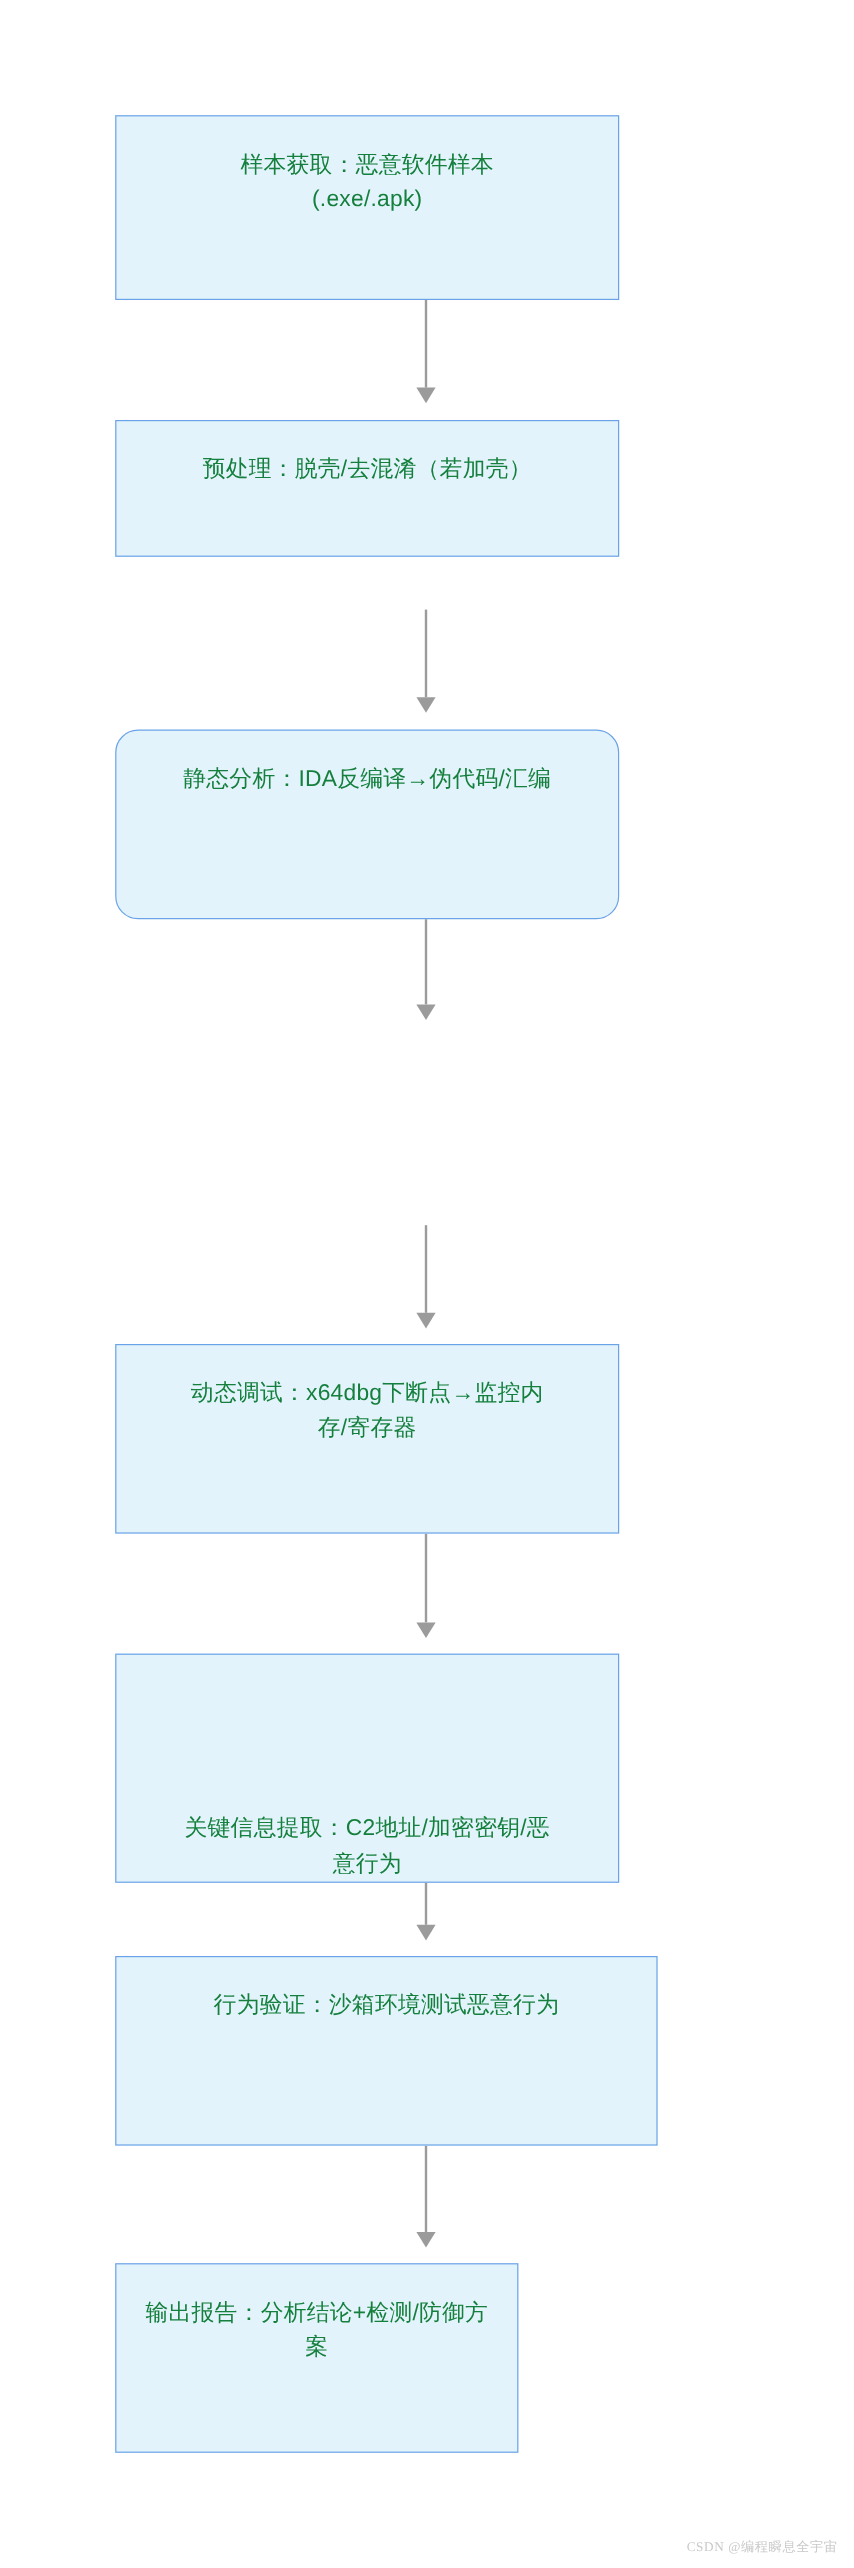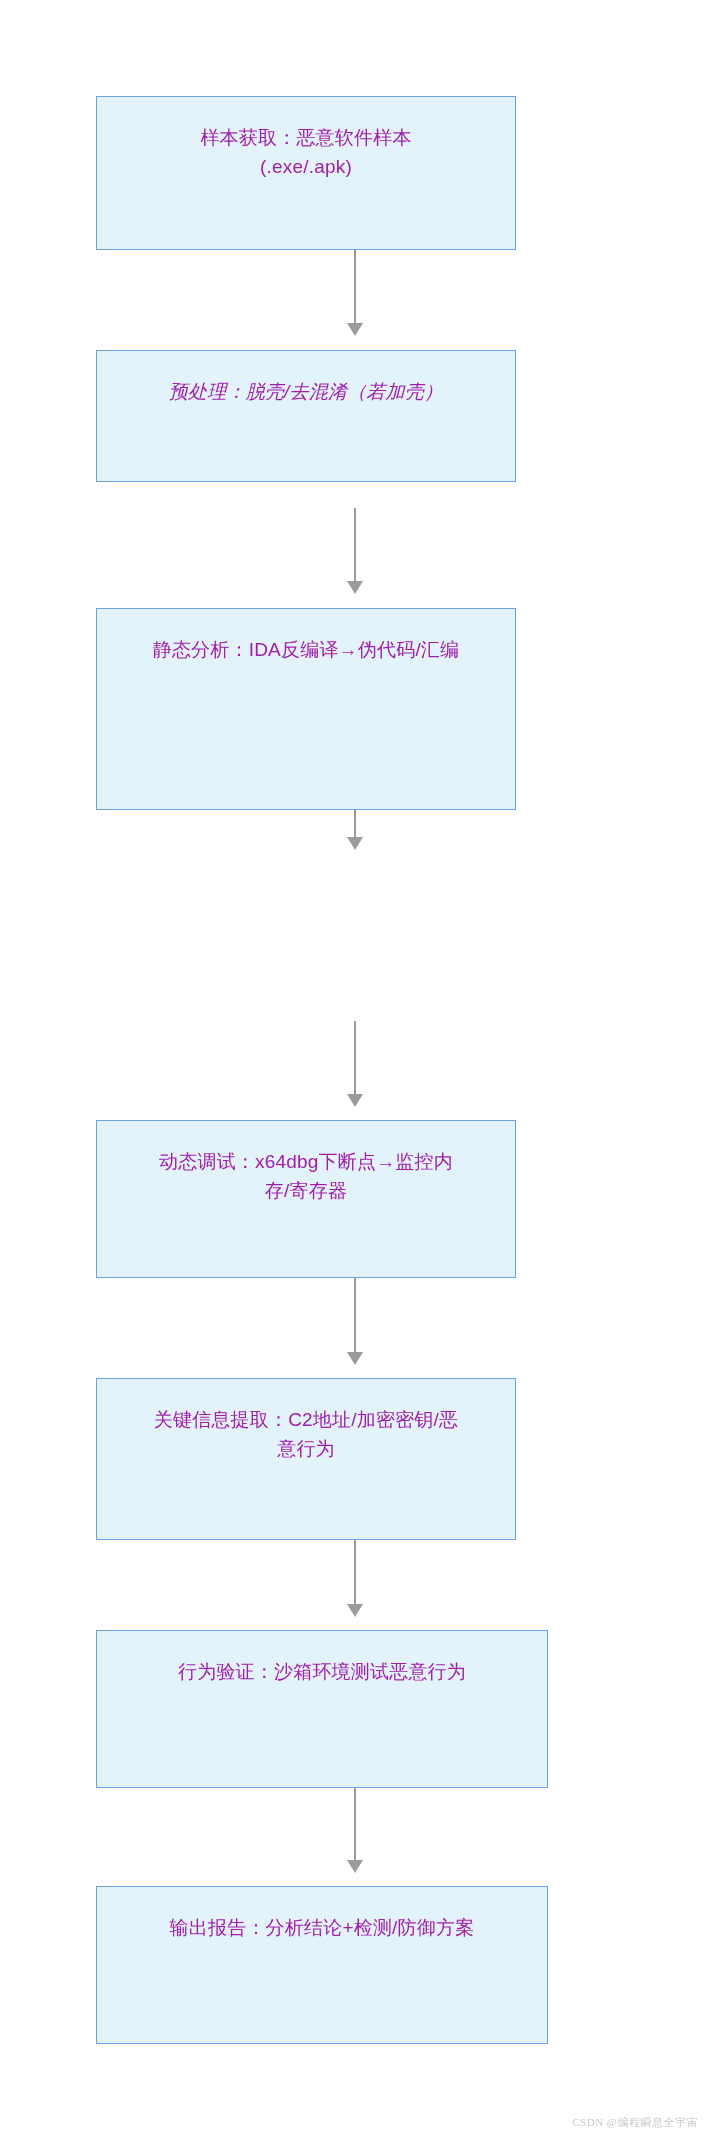--- a/index.html
+++ b/index.html
@@ -33,21 +33,21 @@
     justify-content: center;
     padding-top: 26px;
   }
 
   .node-label {
     display: block;
     width: 86%;
     text-align: center;
     font-size: 19px;
     line-height: 1.55;
-    color: #a21caf;
+    color: #15803d;
     font-family: "Liberation Sans", "DejaVu Sans", sans-serif;
     white-space: pre-line;
     letter-spacing: 0.2px;
   }
 
   .edge {
     position: absolute;
     width: 2px;
     background: #9b9b9b;
     left: 354px;
@@ -89,34 +89,34 @@
     <div class="edge" style="top: 1278px; height: 74px;"></div>
     <div class="edge-head" style="top: 1352px;"></div>
     <div class="edge" style="top: 1536px; height: 68px;"></div>
     <div class="edge-head" style="top: 1604px;"></div>
     <div class="edge" style="top: 1788px; height: 72px;"></div>
     <div class="edge-head" style="top: 1860px;"></div>
     <div class="node" style="left: 96px; top: 96px; width: 420px; height: 154px;">
       <span class="node-label">样本获取：恶意软件样本
 (.exe/.apk)</span>
     </div>
-    <div class="node" style="left: 96px; top: 350px; width: 420px; height: 132px; font-style: italic;">
+    <div class="node" style="left: 96px; top: 350px; width: 420px; height: 114px;">
       <span class="node-label">预处理：脱壳/去混淆（若加壳）</span>
     </div>
-    <div class="node" style="left: 96px; top: 608px; width: 420px; height: 202px;">
+    <div class="node" style="left: 96px; top: 608px; width: 420px; height: 158px; border-radius: 19px;">
       <span class="node-label">静态分析：IDA反编译→伪代码/汇编</span>
     </div>
     <div class="node" style="left: 96px; top: 1120px; width: 420px; height: 158px;">
       <span class="node-label">动态调试：x64dbg下断点→监控内
 存/寄存器</span>
     </div>
-    <div class="node" style="left: 96px; top: 1378px; width: 420px; height: 162px;">
+    <div class="node" style="left: 96px; top: 1378px; width: 420px; height: 191px; align-items: flex-end;">
       <span class="node-label">关键信息提取：C2地址/加密密钥/恶
 意行为</span>
     </div>
     <div class="node" style="left: 96px; top: 1630px; width: 452px; height: 158px;">
       <span class="node-label">行为验证：沙箱环境测试恶意行为</span>
     </div>
-    <div class="node" style="left: 96px; top: 1886px; width: 452px; height: 158px;">
+    <div class="node" style="left: 96px; top: 1886px; width: 336px; height: 158px;">
       <span class="node-label">输出报告：分析结论+检测/防御方案</span>
     </div>
     <div class="watermark">CSDN @编程瞬息全宇宙</div>
   </div>
 
 </body></html>

